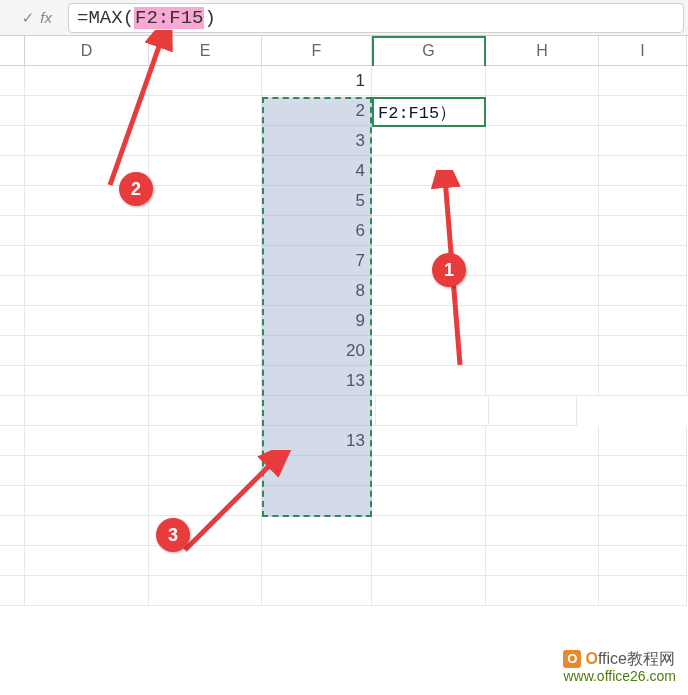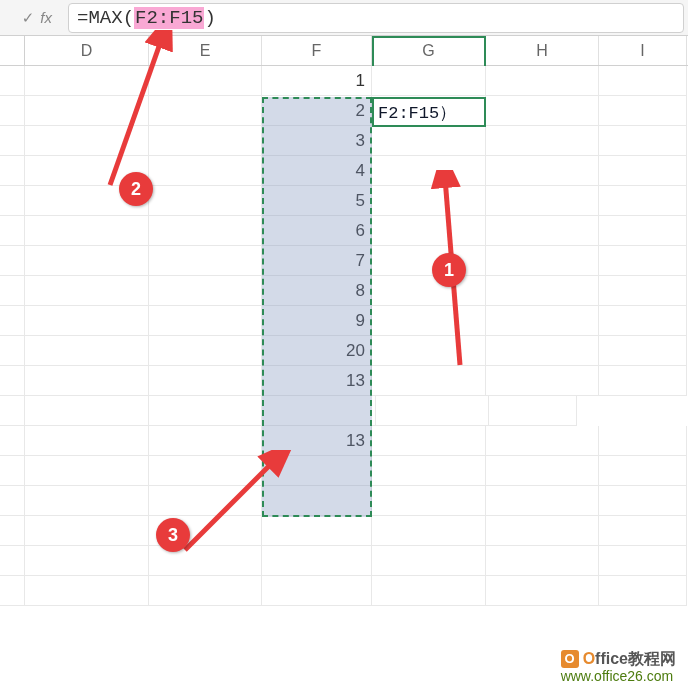--- a/index.html
+++ b/index.html
@@ -164,21 +164,21 @@
       background: #e68a2e;
       border-radius: 3px;
       color: #fff;
       font-weight: bold;
       font-size: 13px;
       display: flex;
       align-items: center;
       justify-content: center;
     }
     .watermark .title .o { color: #e68a2e; font-weight: bold; }
-    .watermark .title .rest { color: #555; font-weight: bold; }
+    .watermark .title .rest { color: #555; font-weight: normal; }
     .watermark .url { color: #4d7c0f; font-size: 14px; }
   </style>
 </head>
 <body>
 
 <div class="formula-bar">
   <div class="formula-controls">
     <span class="check">✓</span>
     <span>fx</span>
   </div>

